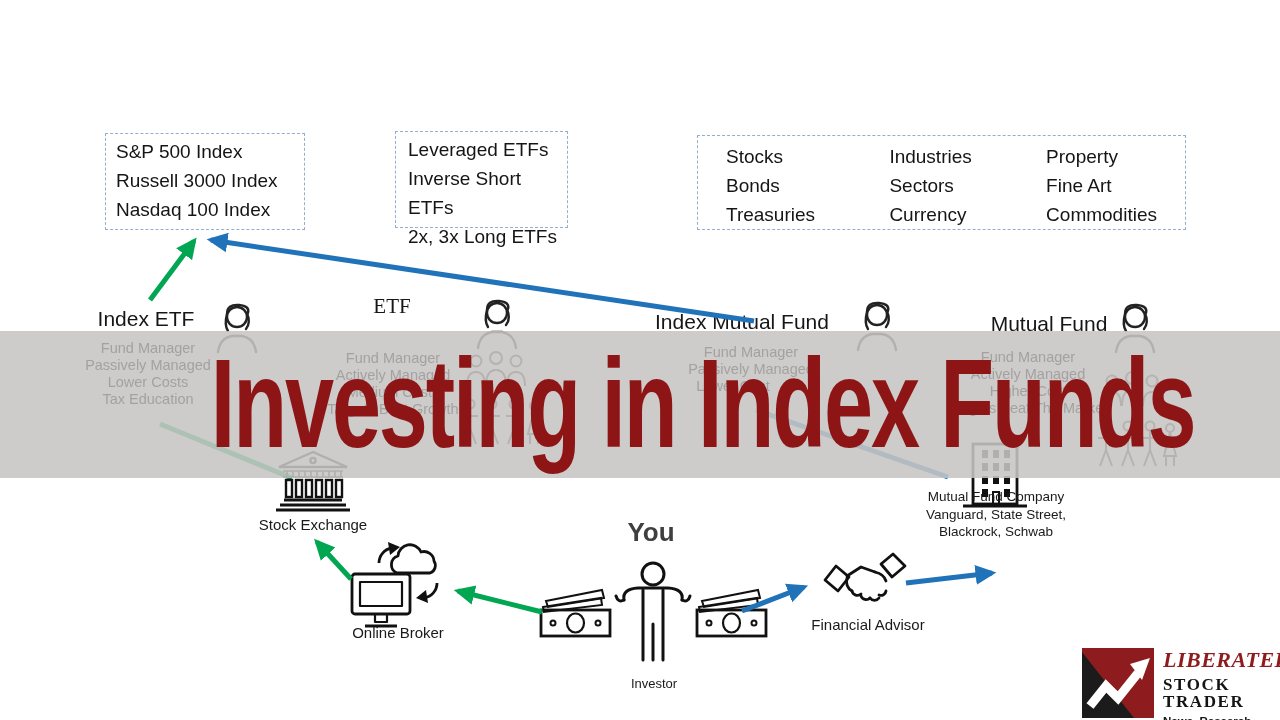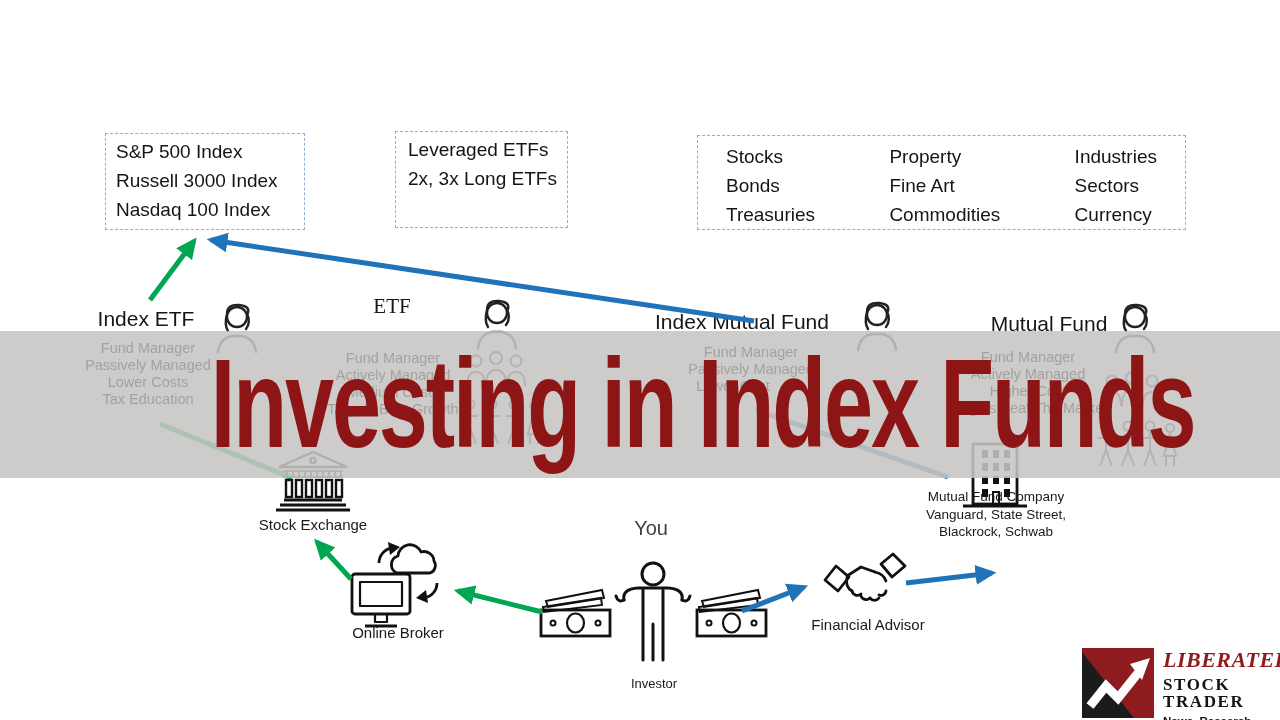--- a/index.html
+++ b/index.html
@@ -15,21 +15,21 @@
   
   .trait{font-size:14.5px;color:#a3a2a0;z-index:3;}
   
   #band{left:0;top:331px;width:1280px;height:147px;background:rgba(198,197,195,0.88);z-index:2;}
   
   #title-wrap{left:0;top:330px;width:1280px;height:148px;z-index:4;text-align:center;}
   #title-wrap span{display:inline-block;font-size:126px;font-weight:700;line-height:148px;
           letter-spacing:-3px;color:#8e1516;transform:scaleX(0.70);transform-origin:50% 50%;white-space:nowrap;}
   .lbl{font-size:15px;color:#1a1a1a;z-index:3;}
   .lbl-sm{font-size:13.5px;color:#1a1a1a;z-index:3;line-height:17.5px;text-align:center;}
-  #you-label{font-size:20px;font-weight:400;color:#3f3f3f;z-index:3;}
+  #you-label{font-size:26px;font-weight:700;color:#3f3f3f;z-index:3;}
   .icon{z-index:1;}
   .under{z-index:1;}
   .over{z-index:3;}
   
   #logo-text{left:1163px;top:649px;z-index:3;line-height:1;}
   #logo-line1{font-family:"Liberation Serif",serif;font-style:italic;font-weight:700;font-size:22px;color:#8e1b1e;letter-spacing:.5px;}
   #logo-line2{font-family:"Liberation Serif",serif;font-weight:700;font-size:17px;color:#141414;letter-spacing:1.6px;margin-top:5px;}
   #logo-line3{font-size:11.5px;font-weight:700;color:#141414;margin-top:6px;}
 </style>
 </head>
@@ -223,37 +223,38 @@
 
   <div class="abs" id="band"></div>
 
   <div class="abs dash-box" style="left:105px;top:133px;width:200px;height:97px;padding:3px 11px 0 10px;">
     <div>S&amp;P 500 Index</div>
     <div>Russell 3000 Index</div>
     <div>Nasdaq 100 Index</div>
   </div>
   <div class="abs dash-box" style="left:395px;top:131px;width:173px;height:97px;padding:3px 0 0 12px;">
     <div>Leveraged ETFs</div>
+    <div>Inverse Short ETFs</div>
     <div>2x, 3x Long ETFs</div>
   </div>
   <div class="abs dash-box" style="left:697px;top:135px;width:489px;height:95px;padding:6px 28px 0 28px;display:flex;justify-content:space-between;">
     <div>
       <div>Stocks</div>
       <div>Bonds</div>
       <div>Treasuries</div>
     </div>
     <div>
+      <div>Industries</div>
+      <div>Sectors</div>
+      <div>Currency</div>
+    </div>
+    <div>
       <div>Property</div>
       <div>Fine Art</div>
       <div>Commodities</div>
-    </div>
-    <div>
-      <div>Industries</div>
-      <div>Sectors</div>
-      <div>Currency</div>
     </div>
   </div>
 
   <div class="abs fund-h cx" style="left:146px;top:307px;">Index ETF</div>
   <div class="abs fund-h cx" style="left:392px;top:294px;font-family:Liberation Serif, serif;">ETF</div>
   <div class="abs fund-h cx" style="left:742px;top:310px;">Index Mutual Fund</div>
   <div class="abs fund-h cx" style="left:1029px;top:312px;margin-left:20px;">Mutual Fund</div>
 
   <div class="abs trait cx" style="left:148px;top:340px;">Fund Manager</div>
   <div class="abs trait cx" style="left:148px;top:357px;">Passively Managed</div>

